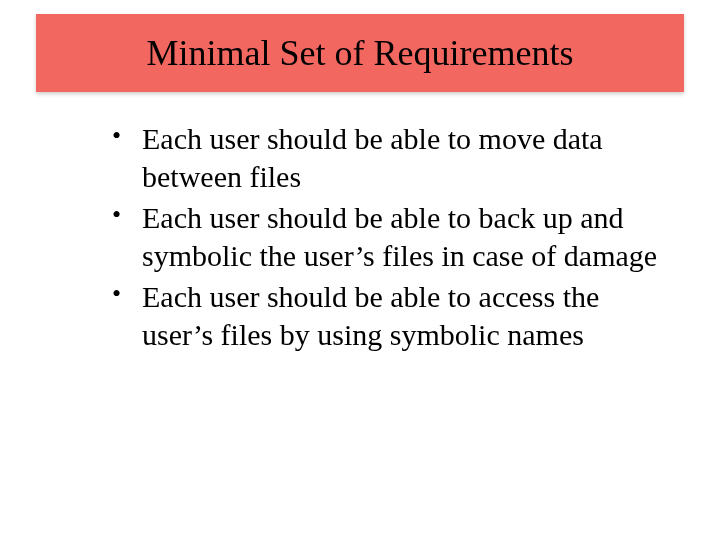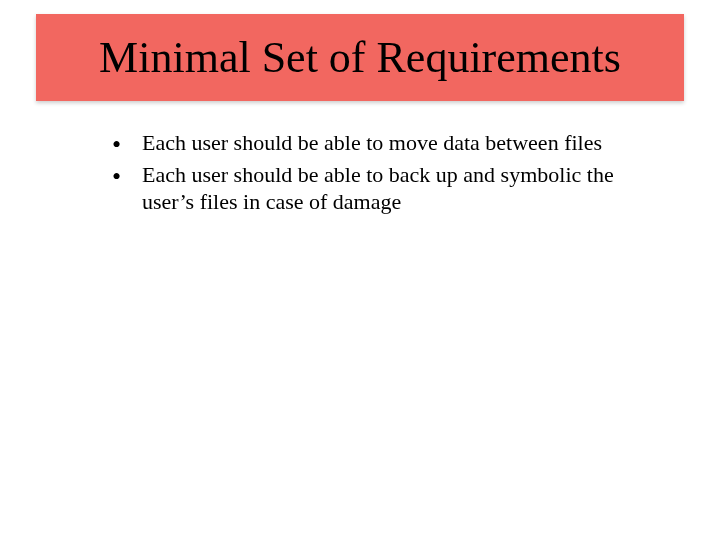--- a/index.html
+++ b/index.html
@@ -8,34 +8,34 @@
       height: 540px;
       background: #ffffff;
       font-family: Georgia, 'Times New Roman', serif;
       overflow: hidden;
     }
     .title-banner {
       background: #f26760;
       color: #000000;
       margin: 14px 36px 0 36px;
       padding: 18px 20px;
-      font-size: 44px;
+      font-size: 36px;
       font-weight: 400;
       text-align: center;
       box-shadow: 0 2px 4px rgba(0,0,0,0.2);
     }
     .content {
       margin: 28px 60px 0 100px;
     }
     ul.bullets {
       list-style: none;
     }
     ul.bullets li {
       position: relative;
-      font-size: 22px;
+      font-size: 30px;
       line-height: 1.25;
       color: #000000;
       margin-bottom: 4px;
       padding-left: 42px;
     }
     ul.bullets li::before {
       content: "•";
       position: absolute;
       left: 12px;
       top: 0;
@@ -45,14 +45,15 @@
   </style>
 </head>
 <body>
 
 <div class="title-banner">Minimal Set of Requirements</div>
 
 <div class="content">
   <ul class="bullets">
     <li>Each user should be able to move data between files</li>
     <li>Each user should be able to back up and symbolic the user’s files in case of damage</li>
+    <li>Each user should be able to access the user’s files by using symbolic names</li>
   </ul>
 </div>
 
 </body></html>

